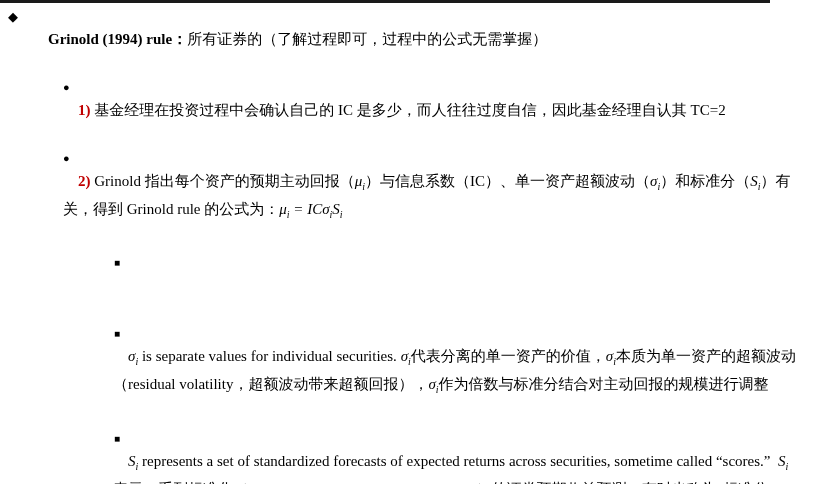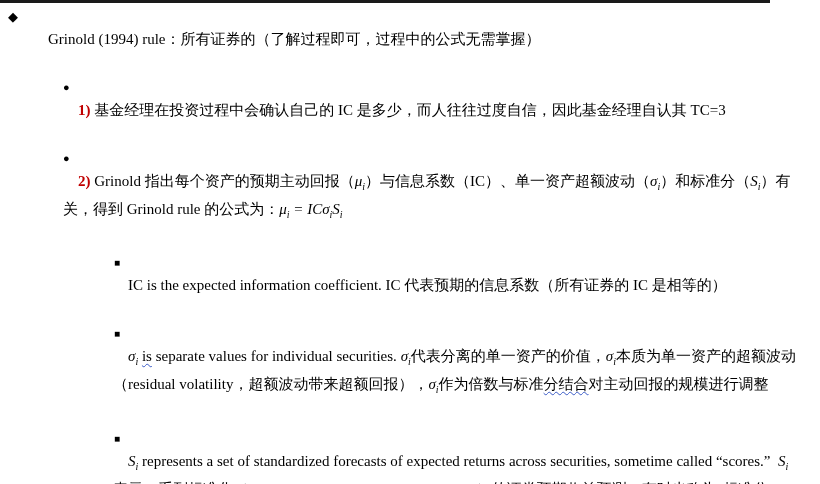--- a/index.html
+++ b/index.html
@@ -21,52 +21,51 @@
   .para { position:relative; margin:0 0 2px 0; padding-right:22px; white-space:pre-wrap; }
   .para.l0 { padding-left:33px; }
   .para.l1 { padding-left:63px; text-indent:22px; }
   .para.l2 { padding-left:113px; text-indent:27px; }
   .para.mb3 { margin-bottom:3px; }
   .para.mb0 { margin-bottom:0; }
   .bullet { position:absolute; top:0; text-indent:0; color:#000; }
   .bullet.diamond { left:8px; font-size:13px; }
   .bullet.circle  { left:63px; font-size:11px; }
   .bullet.square  { left:114px; font-size:10px; }
-  .hb { font-weight:normal;margin-top:43px; }
+  .hb { font-weight:bold;margin-top:43px; }
   .num-red { color:#c00000; font-weight:bold; }
   .im { font-style:italic; font-weight:normal; font-family:"Liberation Serif","DejaVu Serif",serif; }
   .im sub { font-size:10px; }
   .wavy {
-    text-decoration:underline;
     text-decoration-style:wavy;
     text-decoration-color:#3a5bc7;
     text-decoration-thickness:1px;
     text-underline-offset:2px;
   }
 </style>
 </head>
 <body>
 
 <div class="page">
   <div class="top-rule"></div>
 
   <div class="para l0">
     <span class="bullet diamond">◆</span><span class="hb">Grinold (1994) rule：</span><span>所有证券的（了解过程即可，过程中的公式无需掌握）</span>
   </div>
 
   <div class="para l1">
-    <span class="bullet circle">●</span><span class="num-red">1)</span><span> </span><span>基金经理在投资过程中会确认自己的 IC 是多少，而人往往过度自信，因此基金经理自认其 TC=3</span>
+    <span class="bullet circle">●</span><span class="num-red">1)</span><span> </span><span>基金经理在投资过程中会确认自己的 IC 是多少，而人往往过度自信，因此基金经理自认其 TC=2</span>
   </div>
 
   <div class="para l1">
     <span class="bullet circle">●</span><span class="num-red">2)</span><span> </span><span>Grinold 指出每个资产的预期主动回报（</span><span class="im"><span>μ</span><sub>i</sub></span><span>）与信息系数（IC）、单一资产超额波动（</span><span class="im"><span>σ</span><sub>i</sub></span><span>）和标准分（</span><span class="im"><span>S</span><sub>i</sub></span><span>）有关，得到 Grinold rule 的公式为：</span><span class="im"><span>μ</span><sub>i</sub><span> = IC</span><span>σ</span><sub>i</sub><span>S</span><sub>i</sub></span>
   </div>
 
   <div class="para l2">
-    <span class="bullet square">■</span><span>IC is the expected information coefficient. IC 代表预期的信息系数（所有证券的 IC 是相等的）</span>
+    <span class="bullet square">■</span>
   </div>
 
   <div class="para l2 mb3">
     <span class="bullet square">■</span><span class="im"><span>σ</span><sub>i</sub></span><span> </span><span class="wavy">is</span><span> separate values for individual securities. </span><span class="im"><span>σ</span><sub>i</sub></span><span>代表分离的单一资产的价值，</span><span class="im"><span>σ</span><sub>i</sub></span><span>本质为单一资产的超额波动（residual volatility，超额波动带来超额回报），</span><span class="im"><span>σ</span><sub>i</sub></span><span>作为倍数与标准</span><span class="wavy">分结合</span><span>对主动回报的规模进行调整</span>
   </div>
 
   <div class="para l2 mb0">
     <span class="bullet square">■</span><span class="im"><span>S</span><sub>i</sub></span><span> represents a set of standardized forecasts of expected returns across securities, sometime called “scores.”  </span><span class="im"><span>S</span><sub>i</sub></span><span>表示一系列标准化（zero mean and unit standard deviation）的证券预期收益预测，有时也称为“标准分”，标准分用以确保预期主动回报的方向（其值为+1 表示正的主动回报；其值为-1 表示负的主动回报）</span>
   </div>
 

